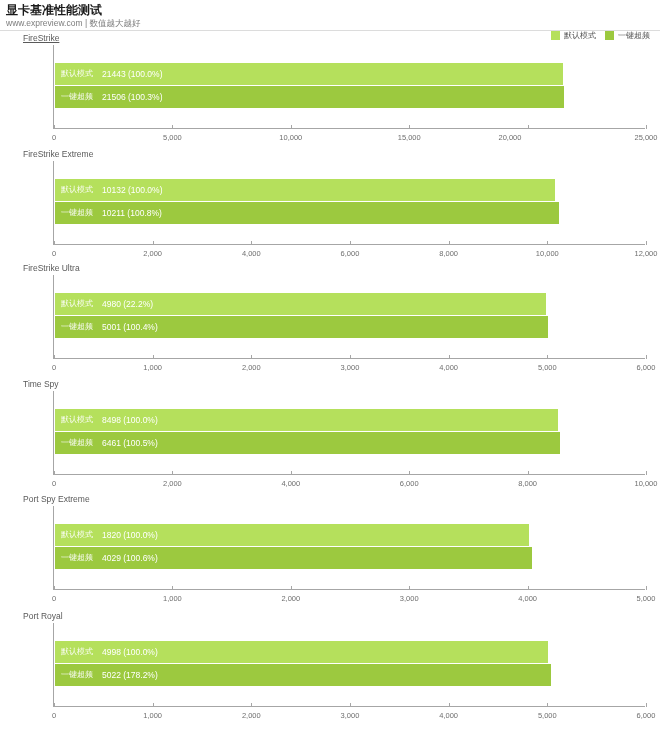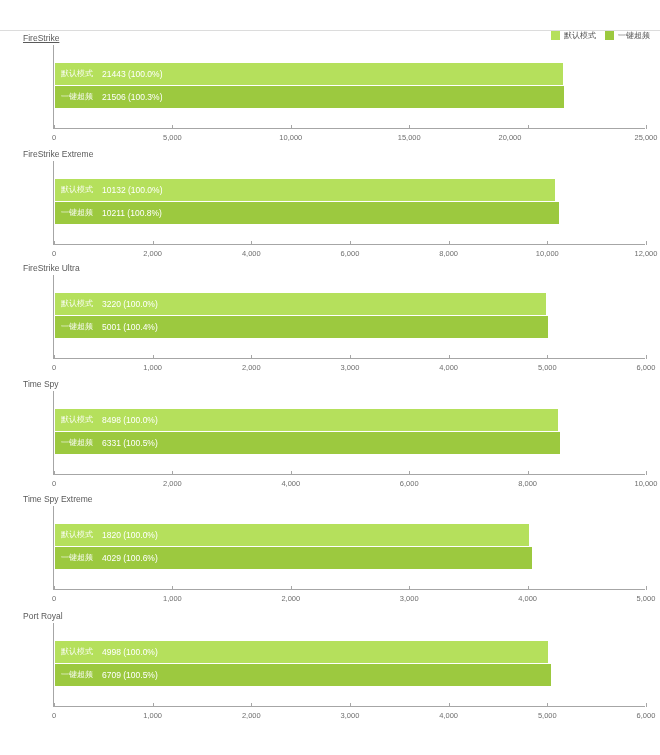--- a/index.html
+++ b/index.html
@@ -74,20 +74,24 @@
   .bar-value {
     font-size: 8.5px; color: #ffffff; white-space: nowrap;
     margin-left: 9px;
   }
 </style>
 </head>
 <body>
 
 <div id="root">
 
+  <div class="header">
+    <div class="header-title">显卡基准性能测试</div>
+    <div class="header-sub">www.expreview.com | 数值越大越好</div>
+  </div>
   <div class="header-rule"></div>
 
   <div class="legend" id="legend">
       <div class="legend-item">
         <span class="legend-swatch" style="background: rgb(181, 224, 92);"></span>
         <span class="legend-label">默认模式</span>
       </div>
       <div class="legend-item">
         <span class="legend-swatch" style="background: rgb(156, 201, 63);"></span>
         <span class="legend-label">一键超频</span>
@@ -162,21 +166,21 @@
           <div class="tick" style="left: 296px;"></div>
           <div class="tick-label" style="left: 296px;">3,000</div>
           <div class="tick" style="left: 394.667px;"></div>
           <div class="tick-label" style="left: 394.667px;">4,000</div>
           <div class="tick" style="left: 493.333px;"></div>
           <div class="tick-label" style="left: 493.333px;">5,000</div>
           <div class="tick" style="left: 592px;"></div>
           <div class="tick-label" style="left: 592px;">6,000</div>
           <div class="bar" style="width: 491.36px; height: 22px; top: 17.5px; background: rgb(181, 224, 92);">
             <span class="bar-inner-label">默认模式</span>
-            <span class="bar-value">3220 (100.0%)</span>
+            <span class="bar-value">4980 (22.2%)</span>
           </div>
           <div class="bar" style="width: 493.432px; height: 22px; top: 40.5px; background: rgb(156, 201, 63);">
             <span class="bar-inner-label">一键超频</span>
             <span class="bar-value">5001 (100.4%)</span>
           </div>
         </div>
       </div>
       <div class="panel" style="top: 379px; height: 105px;">
         <div class="panel-title" style="left: 23px;">Time Spy</div>
         <div class="plot" style="left: 53px; top: 12px; width: 592px; height: 84px;">
@@ -192,26 +196,26 @@
           <div class="tick" style="left: 473.6px;"></div>
           <div class="tick-label" style="left: 473.6px;">8,000</div>
           <div class="tick" style="left: 592px;"></div>
           <div class="tick-label" style="left: 592px;">10,000</div>
           <div class="bar" style="width: 503.082px; height: 22px; top: 17.5px; background: rgb(181, 224, 92);">
             <span class="bar-inner-label">默认模式</span>
             <span class="bar-value">8498 (100.0%)</span>
           </div>
           <div class="bar" style="width: 505.39px; height: 22px; top: 40.5px; background: rgb(156, 201, 63);">
             <span class="bar-inner-label">一键超频</span>
-            <span class="bar-value">6331 (100.5%)</span>
+            <span class="bar-value">6461 (100.5%)</span>
           </div>
         </div>
       </div>
       <div class="panel" style="top: 494px; height: 105px;">
-        <div class="panel-title" style="left: 23px;">Time Spy Extreme</div>
+        <div class="panel-title" style="left: 23px;">Port Spy Extreme</div>
         <div class="plot" style="left: 53px; top: 12px; width: 592px; height: 84px;">
           <div class="axis-line"></div>
           <div class="tick" style="left: 0px;"></div>
           <div class="tick-label" style="left: 0px;">0</div>
           <div class="tick" style="left: 118.4px;"></div>
           <div class="tick-label" style="left: 118.4px;">1,000</div>
           <div class="tick" style="left: 236.8px;"></div>
           <div class="tick-label" style="left: 236.8px;">2,000</div>
           <div class="tick" style="left: 355.2px;"></div>
           <div class="tick-label" style="left: 355.2px;">3,000</div>
@@ -246,19 +250,19 @@
           <div class="tick" style="left: 493.333px;"></div>
           <div class="tick-label" style="left: 493.333px;">5,000</div>
           <div class="tick" style="left: 592px;"></div>
           <div class="tick-label" style="left: 592px;">6,000</div>
           <div class="bar" style="width: 493.136px; height: 22px; top: 17.5px; background: rgb(181, 224, 92);">
             <span class="bar-inner-label">默认模式</span>
             <span class="bar-value">4998 (100.0%)</span>
           </div>
           <div class="bar" style="width: 495.504px; height: 22px; top: 40.5px; background: rgb(156, 201, 63);">
             <span class="bar-inner-label">一键超频</span>
-            <span class="bar-value">6709 (100.5%)</span>
+            <span class="bar-value">5022 (178.2%)</span>
           </div>
         </div>
       </div>
     </div>
 
 </div>
 
 </body></html>

